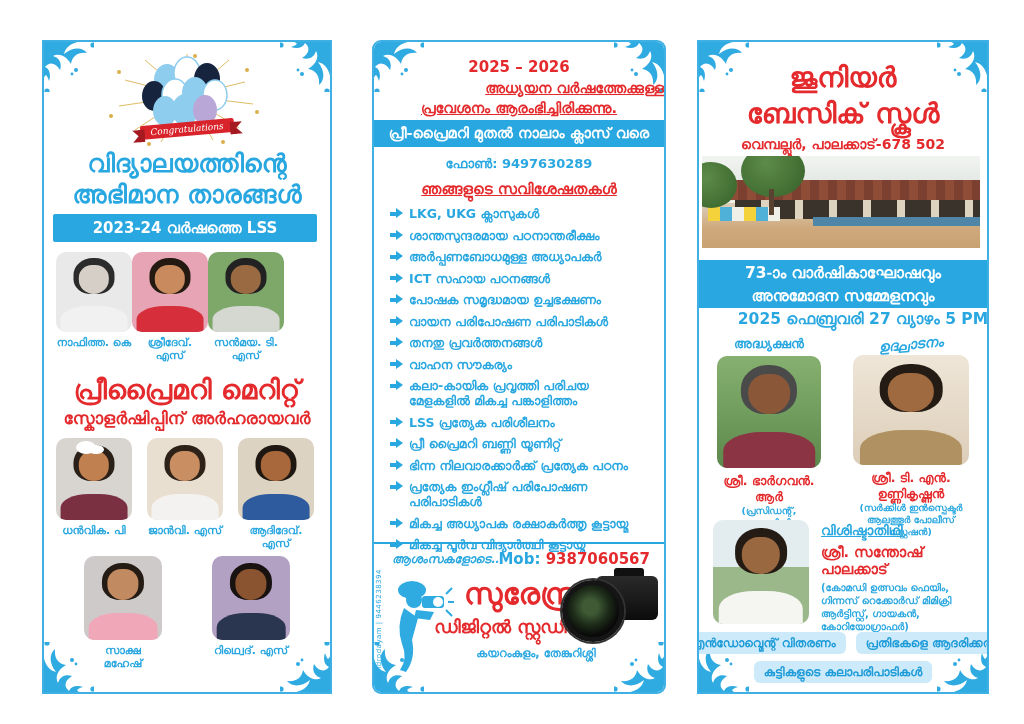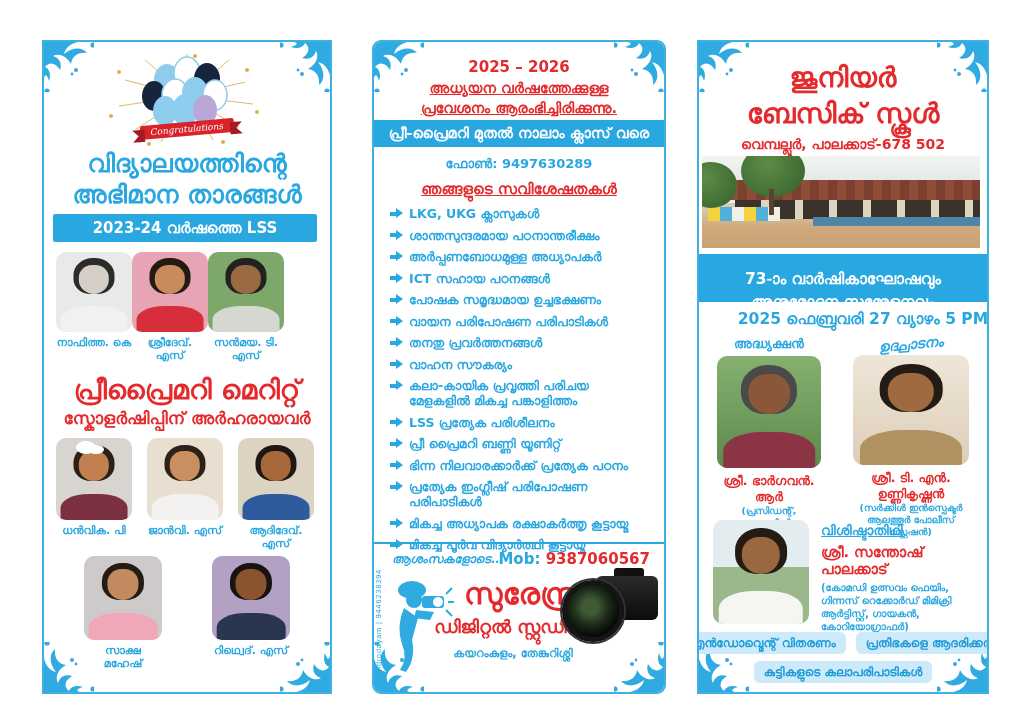--- a/index.html
+++ b/index.html
@@ -212,21 +212,21 @@
         <use href="#flourish"></use>
       </svg>
     <svg class="corner c-br">
         <use href="#flourish"></use>
       </svg>
     <svg class="corner c-bl">
         <use href="#flourish"></use>
       </svg>
 
     <div class="abs center bold red" style="left:0;top:16px;width:100%;font-size:15px;">2025 – 2026</div>
-    <div class="abs center bold red ul-red" style="left:0;top:38px;width:100%;font-size:14.5px;">അധ്യയന വർഷത്തേക്കുള്ള</div>
+    <div class="abs center bold red ul-red" style="left:0;top:38px;width:100%;font-size:14.5px;text-align:right;">അധ്യയന വർഷത്തേക്കുള്ള</div>
     <div class="abs center bold red ul-red" style="left:0;top:58px;width:100%;font-size:14.5px;">പ്രവേശനം ആരംഭിച്ചിരിക്കുന്നു.</div>
 
     <div class="abs banner" style="left:0;top:78px;width:100%;height:27px;line-height:27px;font-size:14.5px;">പ്രീ-പ്രൈമറി മുതൽ നാലാം ക്ലാസ് വരെ</div>
 
     <div class="abs center bold blue" style="left:0;top:114px;width:100%;font-size:13px;">ഫോൺ: 9497630289</div>
 
     <div class="abs center bold red ul-red" style="left:0;top:138px;width:100%;font-size:15px;">ഞങ്ങളുടെ സവിശേഷതകൾ</div>
 
     <div class="abs" style="left:16px;top:164px;width:262px;">
       <div class="feat">
@@ -307,21 +307,21 @@
           <rect x="40" y="22" width="22" height="12" rx="3"></rect>
           <circle cx="56" cy="28" r="5" fill="#fff"></circle>
           <path d="M22,34 Q14,52 20,70 Q26,84 18,96 L24,98 Q34,84 30,66 L36,44 Z"></path>
           <path d="M34,36 L52,38 L48,46 L32,44 Z"></path>
           <path d="M64,20 l6,-6 M66,28 l8,0 M64,36 l6,6" stroke="#2fabe2" stroke-width="2" fill="none"></path>
         </g>
       </svg>
 
       <div class="abs center bold red" style="left:60px;top:32px;width:170px;font-size:30px;">സുരേന്ദ്ര</div>
       <div class="abs center bold red" style="left:50px;top:72px;width:190px;font-size:18px;">ഡിജിറ്റൽ സ്റ്റുഡിയോ</div>
-      <div class="abs center bold blue" style="left:44px;top:102px;width:190px;font-size:11.5px;text-align:center;">കയറംകുളം, തേങ്കുറിശ്ശി</div>
+      <div class="abs center bold blue" style="left:67px;top:102px;width:190px;font-size:11.5px;text-align:center;">കയറംകുളം, തേങ്കുറിശ്ശി</div>
 
       <div class="camera" style="right:6px;top:22px;width:96px;height:80px;">
         <div class="cam-top"></div>
           <div class="cam-body"></div>
           <div class="cam-lens"></div>
       </div>
     </div>
 
     <div class="vcredit">Chandrodayam | 9446238394</div>
   </div>
@@ -349,21 +349,21 @@
     <div class="abs schoolpic" style="left:3px;top:114px;width:278px;height:92px;">
       <div class="sp-roof"></div>
         <div class="sp-wall"></div>
         <div class="sp-parapet"></div>
         <div class="sp-kg"></div>
       <div class="sp-tree" style="left:14%;top:-12%;width:64px;height:52px;"></div>
       <div class="sp-tree" style="left:-6%;top:6%;width:52px;height:46px;"></div>
       <div class="sp-trunk" style="left:24%;top:36%;height:26px;"></div>
     </div>
 
-    <div class="abs banner" style="left:0;top:212px;width:100%;height:48px;font-size:15.5px;line-height:23px;padding-top:14px;box-sizing:border-box;">
+    <div class="abs banner" style="left:0;top:218px;width:100%;height:48px;font-size:15.5px;line-height:23px;padding-top:2px;box-sizing:border-box;">
       <div>73-ാം വാർഷികാഘോഷവും</div>
       <div>അനുമോദന സമ്മേളനവും</div>
     </div>
 
     <div class="abs center bold blue" style="left:0;top:268px;width:100%;font-size:15.5px;margin-left:20px;">2025 ഫെബ്രുവരി 27 വ്യാഴം 5 PM</div>
 
     <div class="abs" style="left:10px;top:294px;width:268px;display:flex;justify-content:space-between;">
       <div style="width:120px" class="center">
         <div class="bold blue" style="font-size:13px;">അദ്ധ്യക്ഷൻ</div>
         <div class="photo p-chairman" style="width:104px;height:112px;margin:4px auto 0;">

